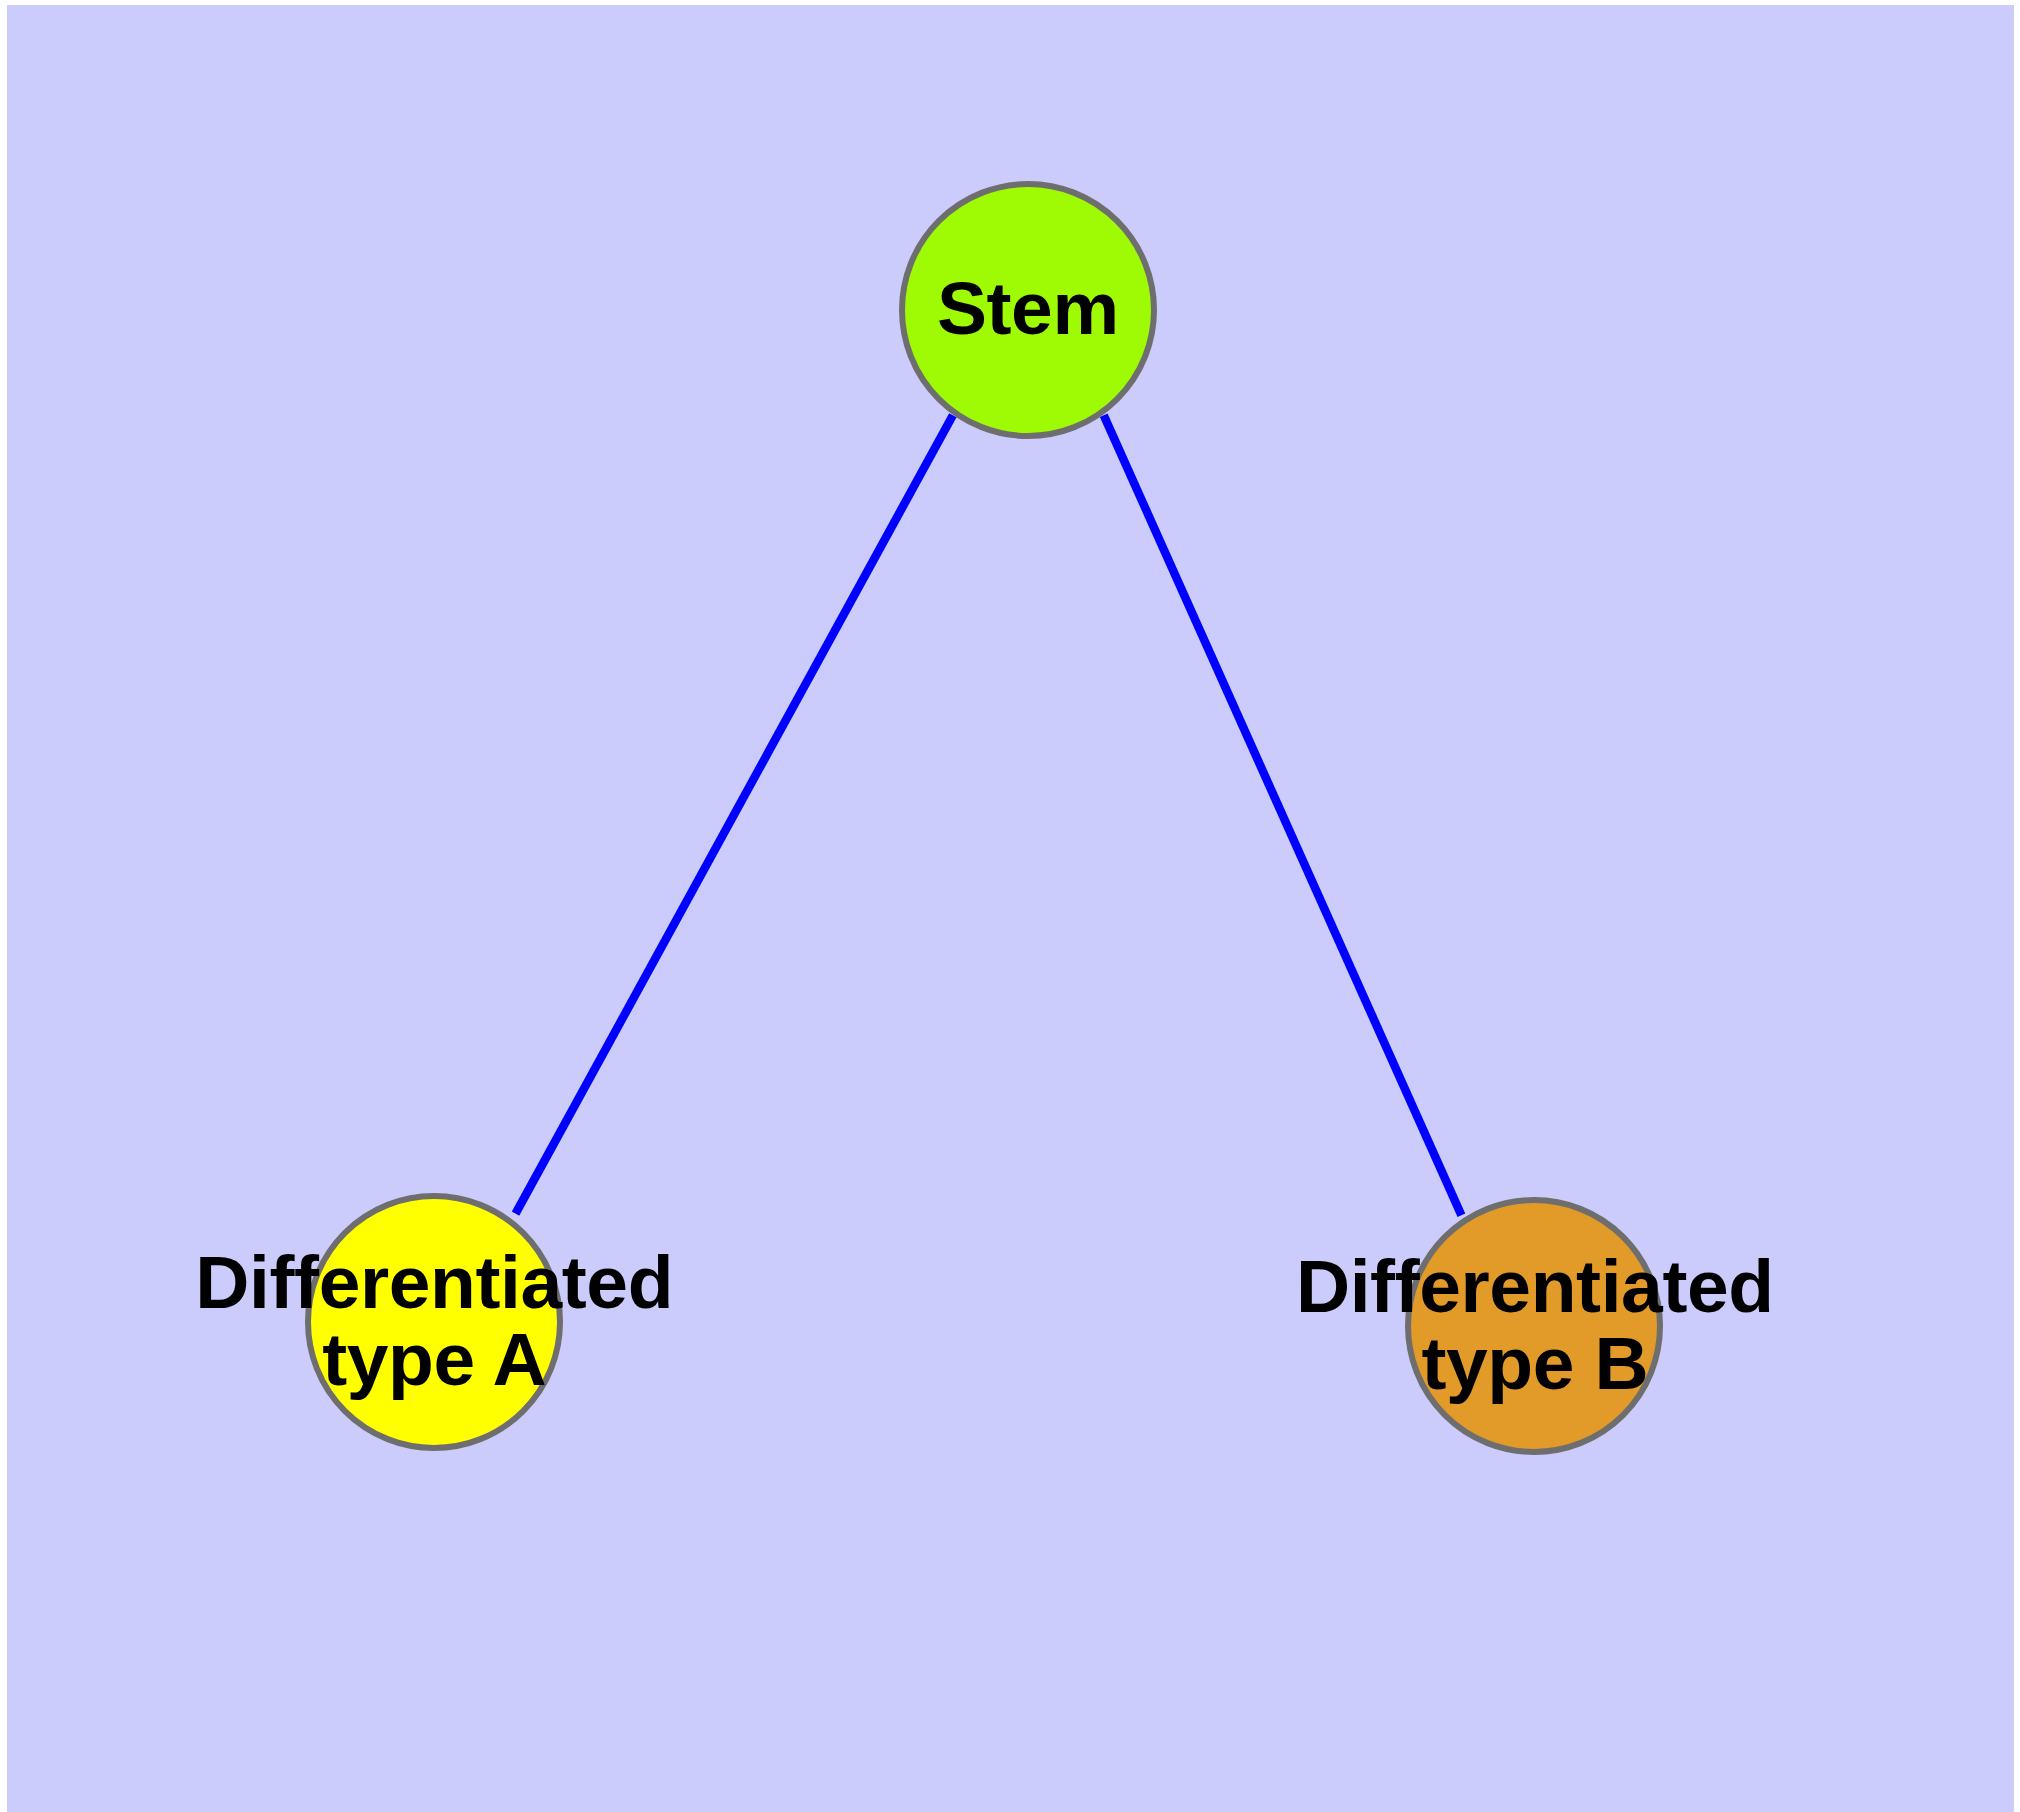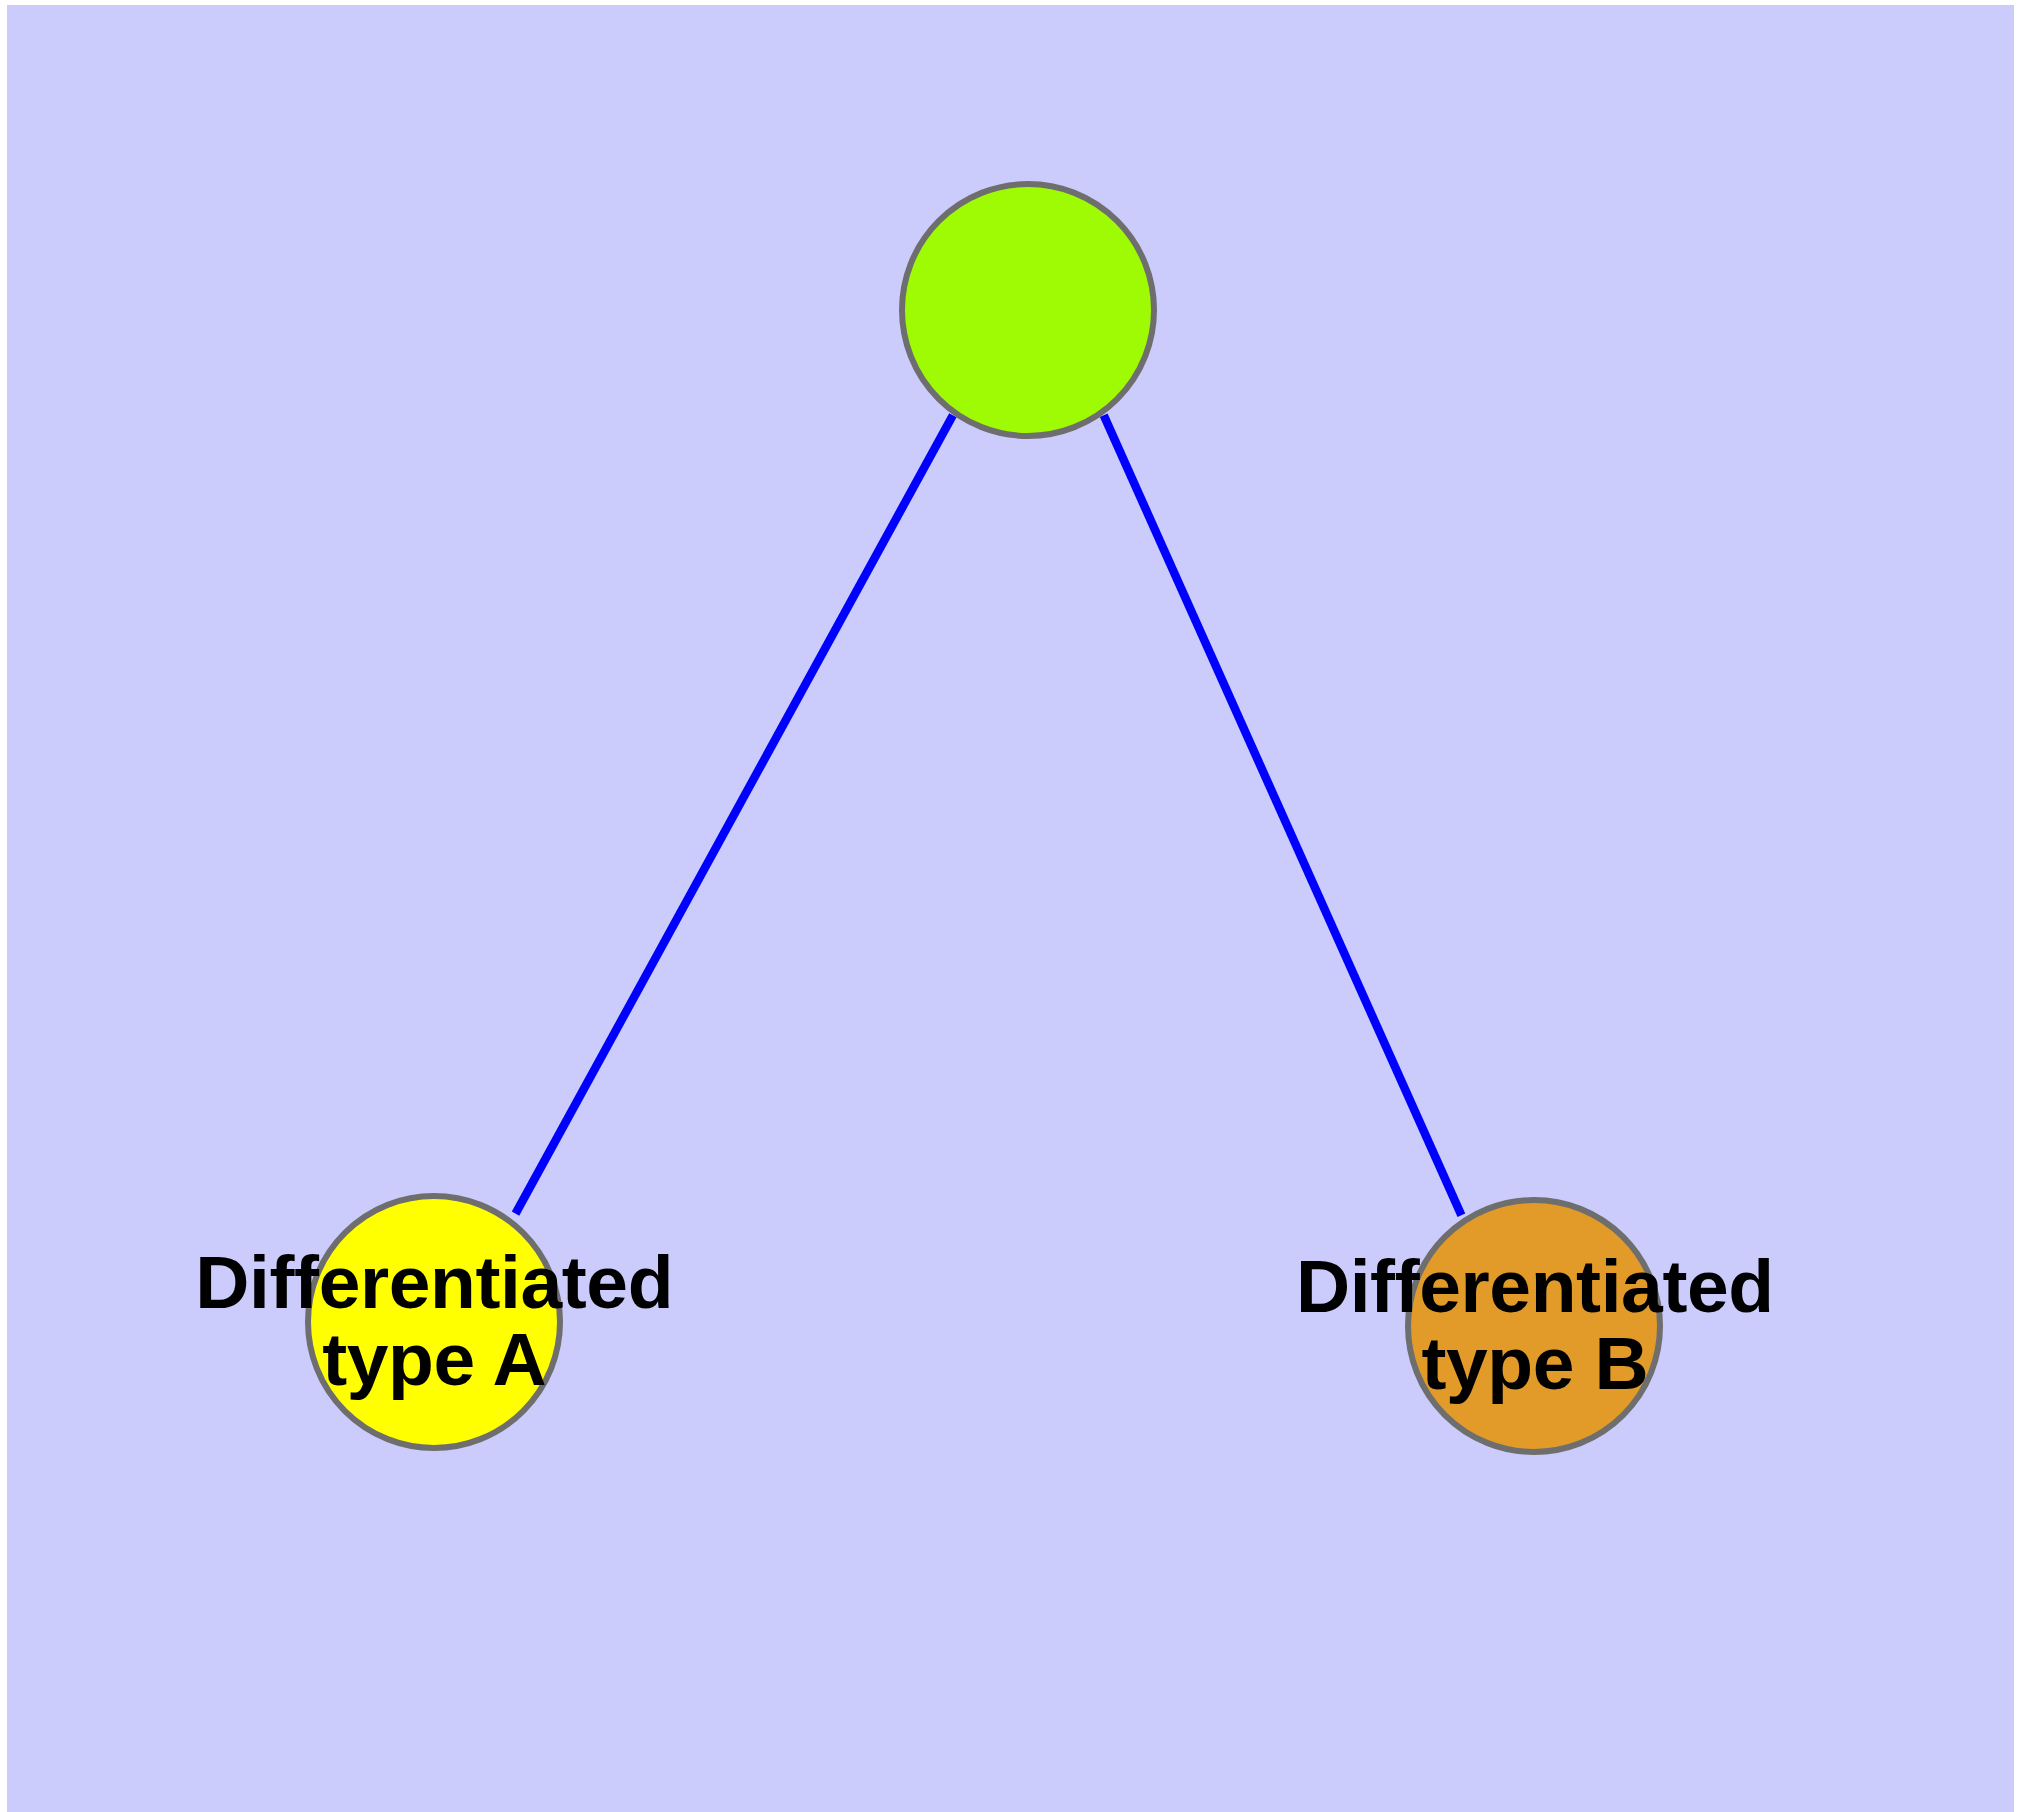--- a/index.html
+++ b/index.html
@@ -70,20 +70,21 @@
       <line x1="1116" y1="484" x2="600" y2="1426" stroke="#0000ff" stroke-width="10" stroke-linecap="butt"></line>
       <line x1="1294" y1="484" x2="1716" y2="1428" stroke="#0000ff" stroke-width="10" stroke-linecap="butt"></line>
     </svg>
 
     <div class="graph-node" id="node-stem" style="left: 892px; top: 176px; width: 258px; height: 258px; background: rgb(158, 251, 4); border-color: rgb(110, 110, 110); border-width: 6px;"></div>
 
     <div class="graph-node" id="node-diff-a" style="left: 298px; top: 1188px; width: 258px; height: 258px; background: rgb(255, 255, 0); border-color: rgb(110, 110, 110); border-width: 6px;"></div>
 
     <div class="graph-node" id="node-diff-b" style="left: 1398px; top: 1192px; width: 258px; height: 258px; background: rgb(226, 154, 40); border-color: rgb(110, 110, 110); border-width: 6px;"></div>
 
+    <div class="node-label" id="label-stem" style="left: 597px; top: 265px; width: 848px; font-size: 75px; color: rgb(0, 0, 0);">Stem</div>
 
     <div class="node-label" id="label-diff-a" style="left: 3.4px; top: 1239px; width: 848px; font-size: 75px; color: rgb(0, 0, 0);">Differentiated
 type A</div>
 
     <div class="node-label" id="label-diff-b" style="left: 1104px; top: 1243px; width: 848px; font-size: 75px; color: rgb(0, 0, 0);">Differentiated
 type B</div>
 
   </div>
 </div>
 

